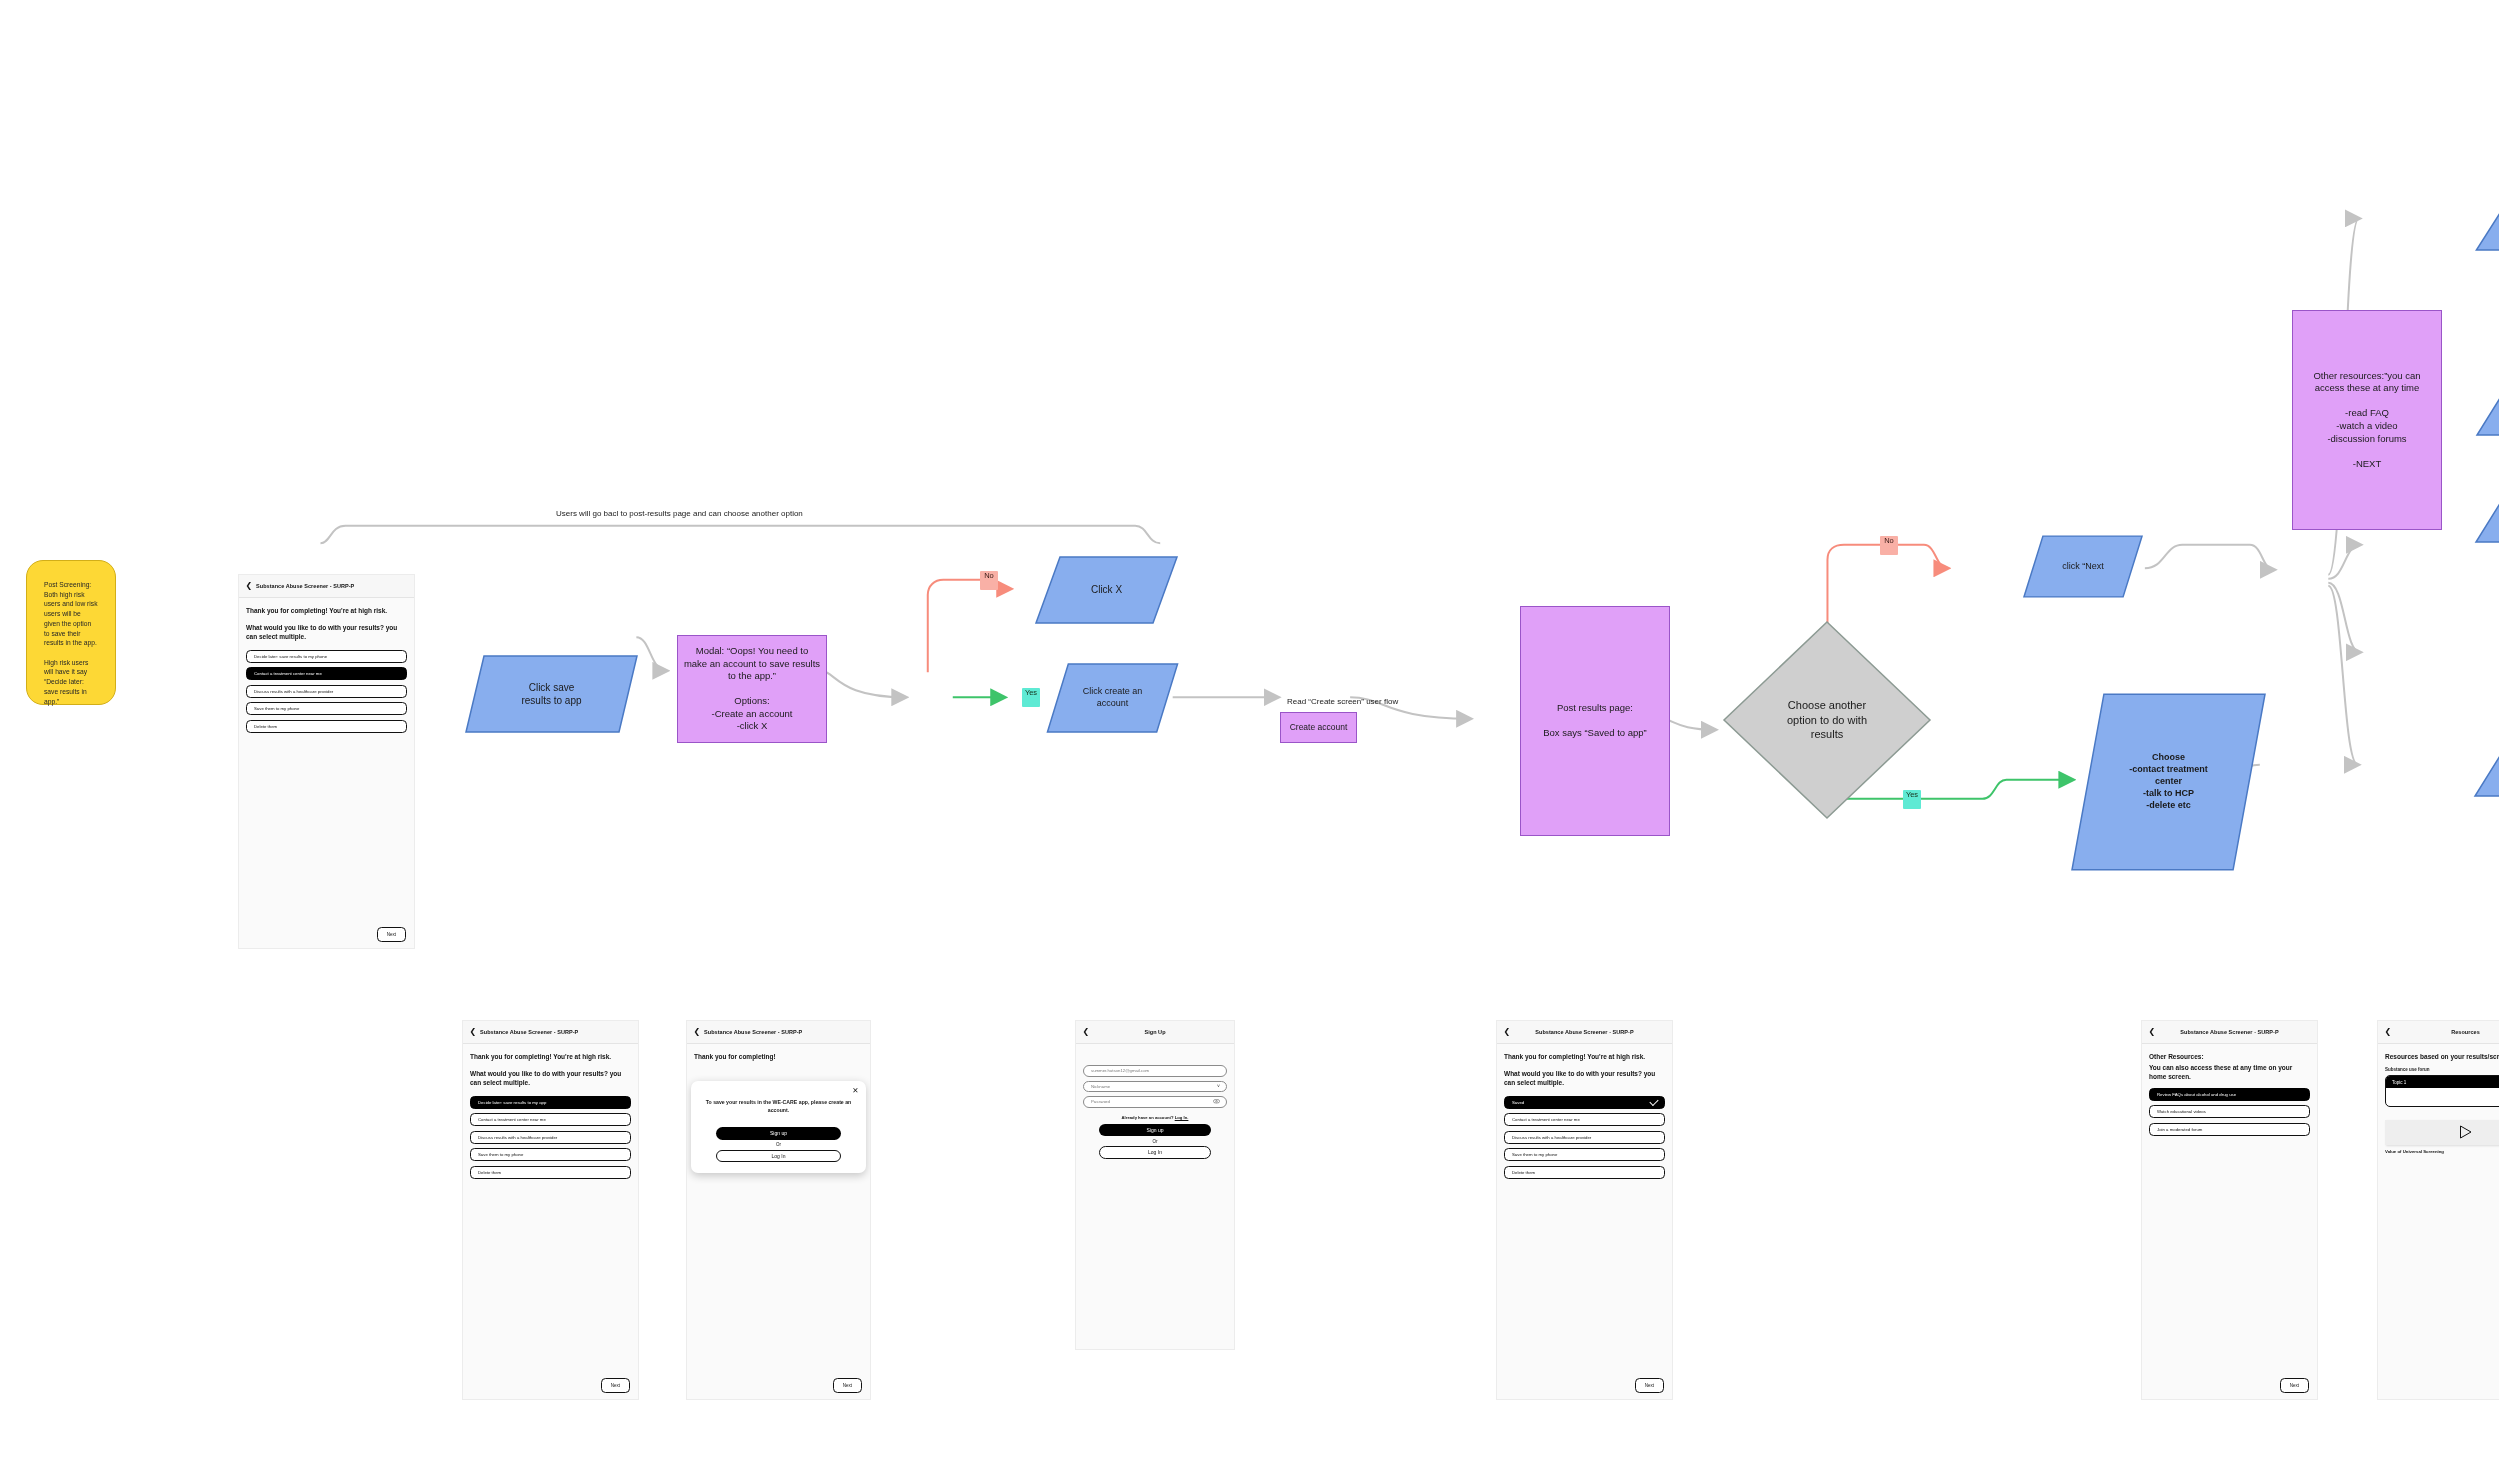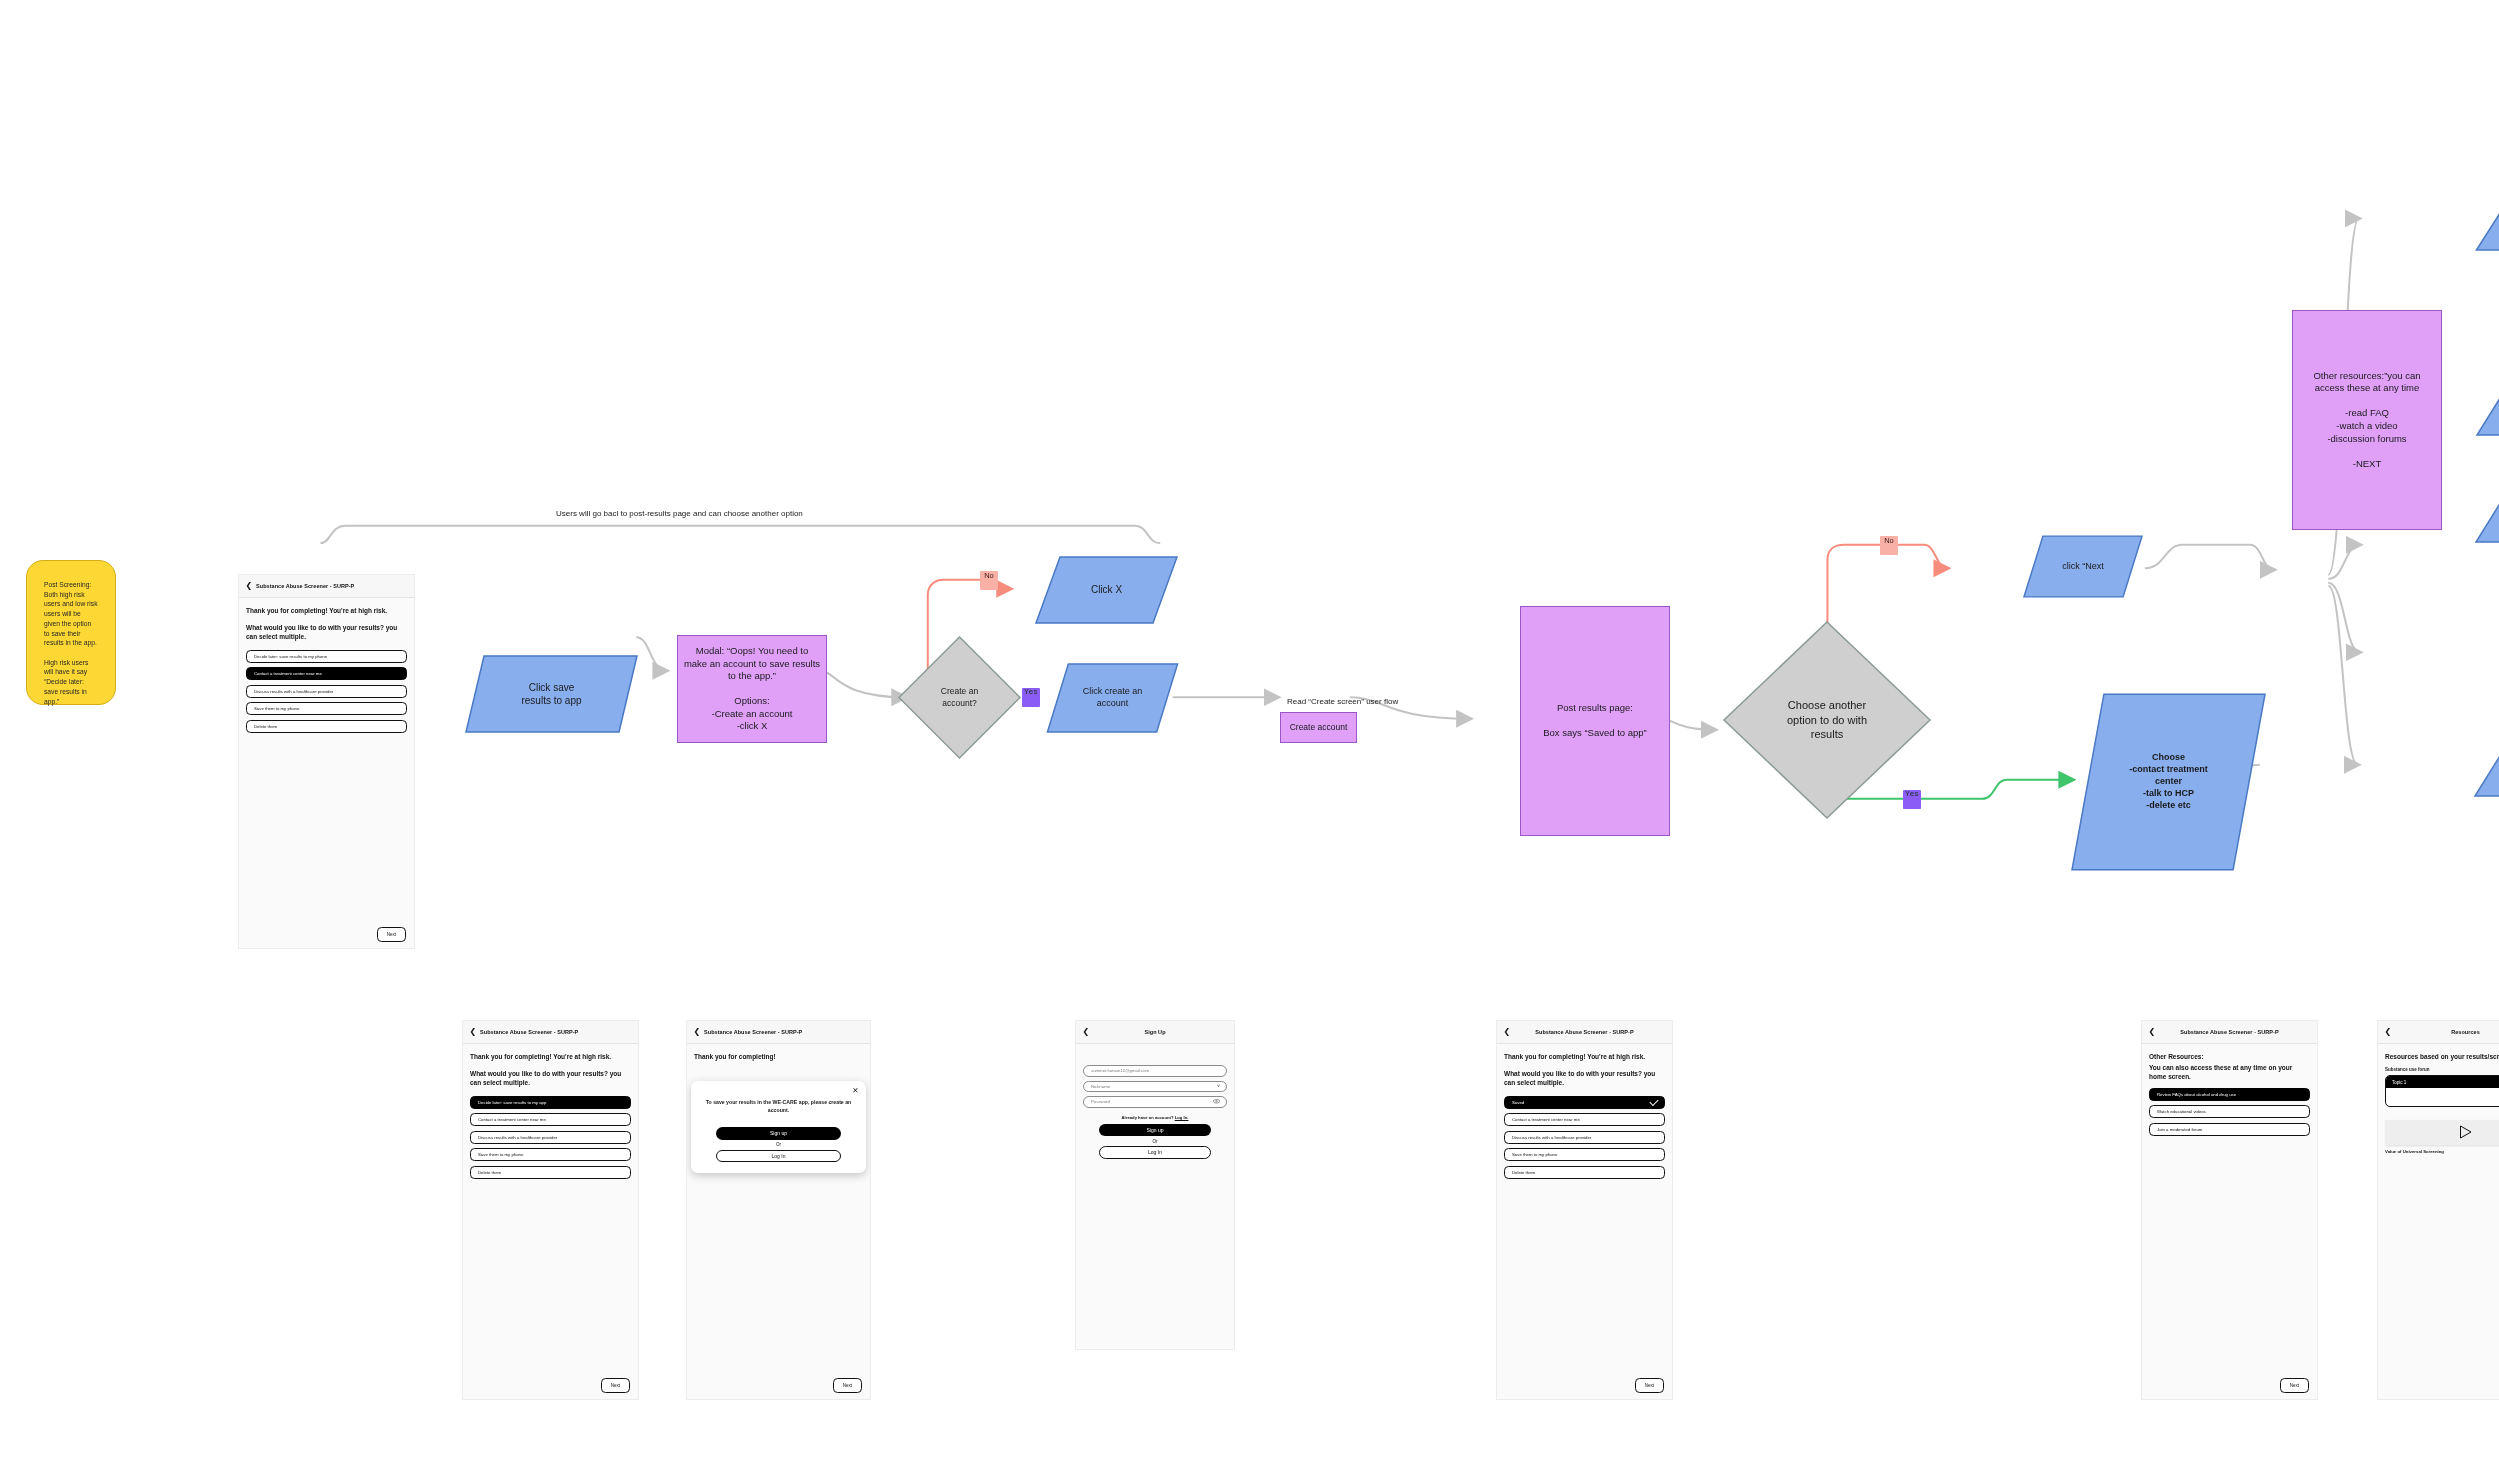--- a/index.html
+++ b/index.html
@@ -12,21 +12,21 @@
         justify-content:center;text-align:center;line-height:1.32;}
   .proc{background:#e0a0f8;border:1px solid #9a55c8;}
   .proc span{display:block;padding:0 5px;white-space:pre-line;}
   .sticky{position:absolute;background:#fdd835;border:1px solid #d2ae18;border-radius:17px;
           box-sizing:border-box;}
   .sticky span{display:block;padding:19px 17px;white-space:pre-line;line-height:1.45;}
   .flow-label{position:absolute;white-space:nowrap;}
   .edge-tag{position:absolute;box-sizing:border-box;display:flex;align-items:flex-start;
             justify-content:center;border-radius:1px;font-size:7.5px;}
   .tag-no{background:#f9b0a6;color:#3a1a16;}
-  .tag-yes{background:#8b5cf6;color:#16321d;font-family:Liberation Mono, monospace;}
+  .tag-yes{background:#5eead4;color:#16321d;}
 
   svg.wires{position:absolute;left:0;top:0;width:3485px;height:1477px;overflow:visible;pointer-events:none;}
 
   
   .phone{position:absolute;background:#fafafa;box-sizing:border-box;overflow:hidden;
          border:0.5px solid #ececec;}
   .ph-bar{height:22px;display:flex;align-items:center;background:#f7f7f7;
           border-bottom:0.5px solid #e4e4e4;position:relative;}
   .ph-back{position:absolute;left:6.5px;top:50%;transform:translateY(-50%);
            font-size:8px;line-height:1;color:#111;font-weight:600;}
@@ -151,27 +151,20 @@
 -click X</span>
   </div>
 
   <div class="node" style="left:1034px;top:555px;width:145px;height:70px;">
     <svg viewBox="0 0 290 140" style="position:absolute;inset:0;width:100%;height:100%;">
       <polygon points="52,4 286,4 238,136 4,136" fill="#88aeee" stroke="#4a79c4" stroke-width="3"></polygon>
     </svg>
     <span style="position:relative;font-size:10px;">Click X</span>
   </div>
 
-  <div class="node" style="left:897px;top:635px;width:125px;height:125px;">
-    <svg viewBox="0 0 250 250" style="position:absolute;inset:0;width:100%;height:100%;">
-      <polygon points="125,4 246,125 125,246 4,125" fill="#cfcfcf" stroke="#8c9a93" stroke-width="3"></polygon>
-    </svg>
-    <span style="position:relative;font-size:8.5px;white-space:pre-line;">Create an
-account?</span>
-  </div>
 
   <div class="edge-tag tag-no" style="left:980px;top:571px;width:18px;height:19px;">
     <span>No</span>
   </div>
   <div class="edge-tag tag-yes" style="left:1022px;top:688px;width:18px;height:19px;">
     <span>Yes</span>
   </div>
   <div class="edge-tag tag-no" style="left:1880px;top:536px;width:18px;height:19px;">
     <span>No</span>
   </div>

